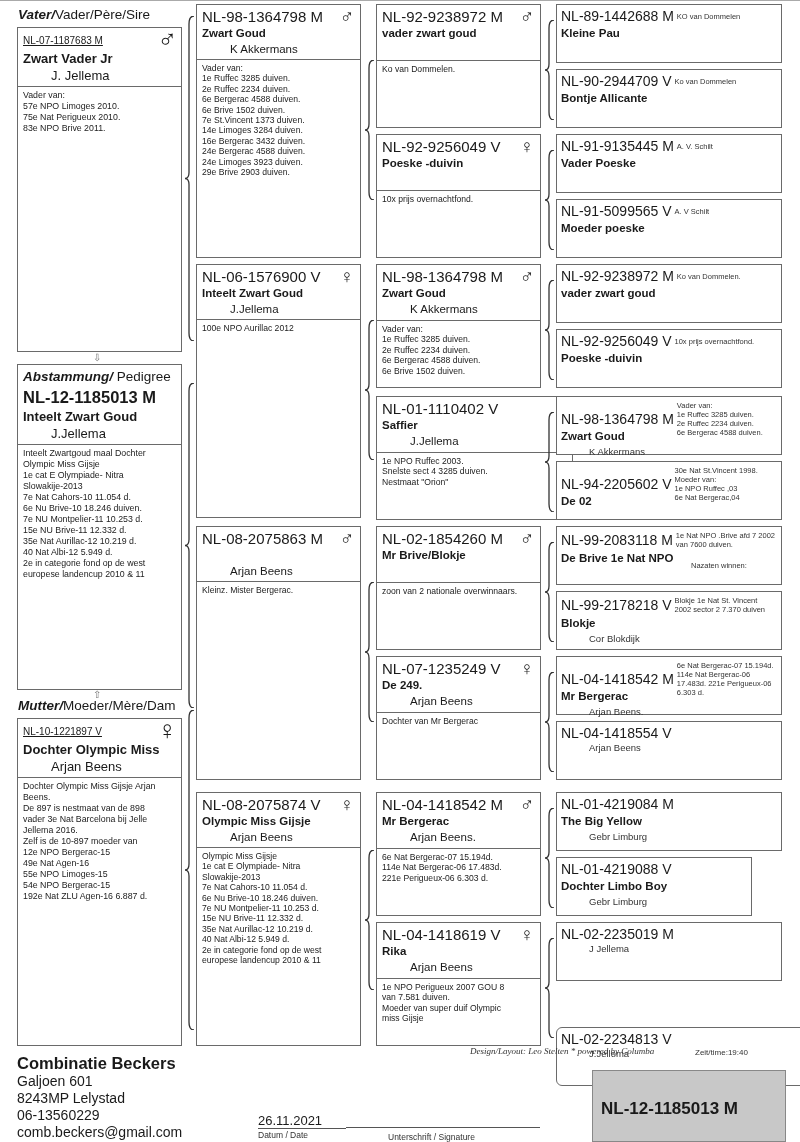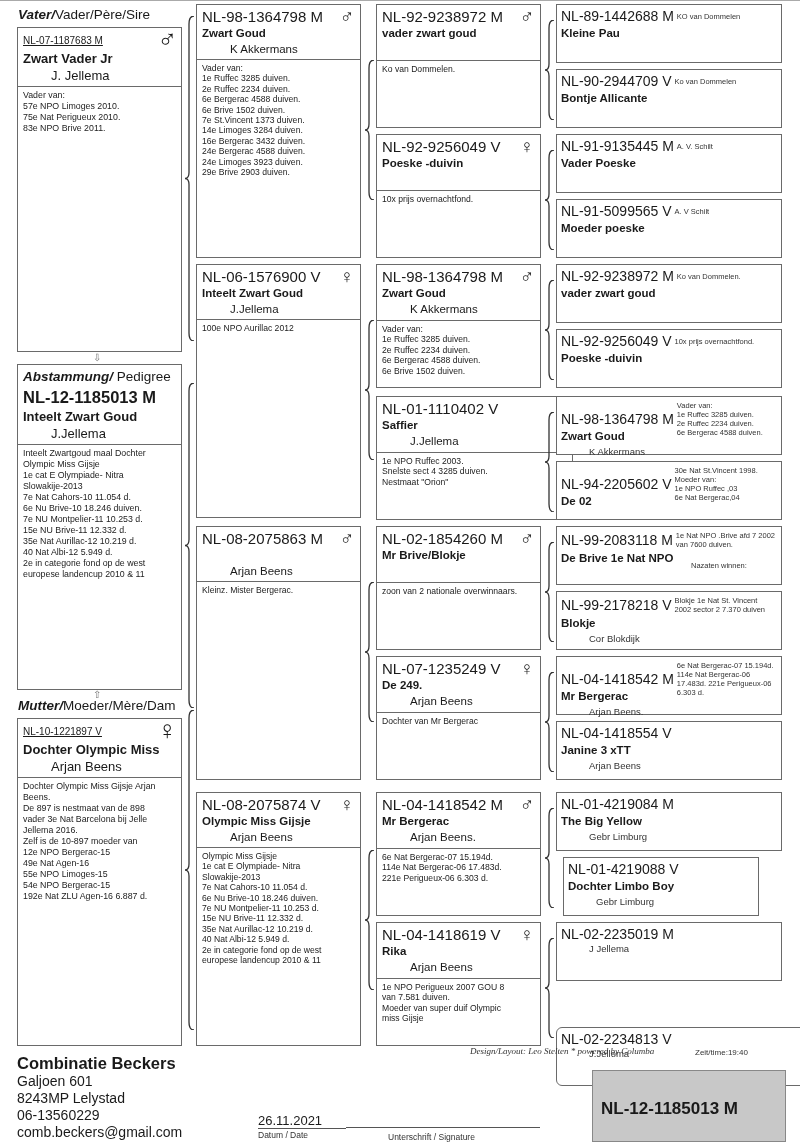--- a/index.html
+++ b/index.html
@@ -369,34 +369,33 @@
       </div>
       <div class="name" style="margin-top:-10px;">Mr  Bergerac</div>
       <div class="owner">Arjan Beens.</div>
       <div class="extra"></div>
     </div>
     <div class="box small" style="left: 556px; top: 721px; width: 226px; height: 59px;">
       <div class="ringrow">
         <div class="ring">NL-04-1418554 V</div>
         <div class="side"></div>
       </div>
-      <div class="name" style="">Janine 3 xTT</div>
       <div class="owner">Arjan Beens</div>
       <div class="extra"></div>
     </div>
     <div class="box small" style="left: 556px; top: 792px; width: 226px; height: 59px;">
       <div class="ringrow">
         <div class="ring">NL-01-4219084 M</div>
         <div class="side"></div>
       </div>
       <div class="name" style="">The Big Yellow</div>
       <div class="owner">Gebr Limburg</div>
       <div class="extra"></div>
     </div>
-    <div class="box small" style="left: 556px; top: 857px; width: 196px; height: 59px; margin-left: 7px;">
+    <div class="box small" style="left: 556px; top: 857px; width: 196px; height: 59px;">
       <div class="ringrow">
         <div class="ring">NL-01-4219088 V</div>
         <div class="side"></div>
       </div>
       <div class="name" style="">Dochter Limbo Boy</div>
       <div class="owner">Gebr Limburg</div>
       <div class="extra"></div>
     </div>
     <div class="box small" style="left: 556px; top: 922px; width: 226px; height: 59px;">
       <div class="ringrow">

